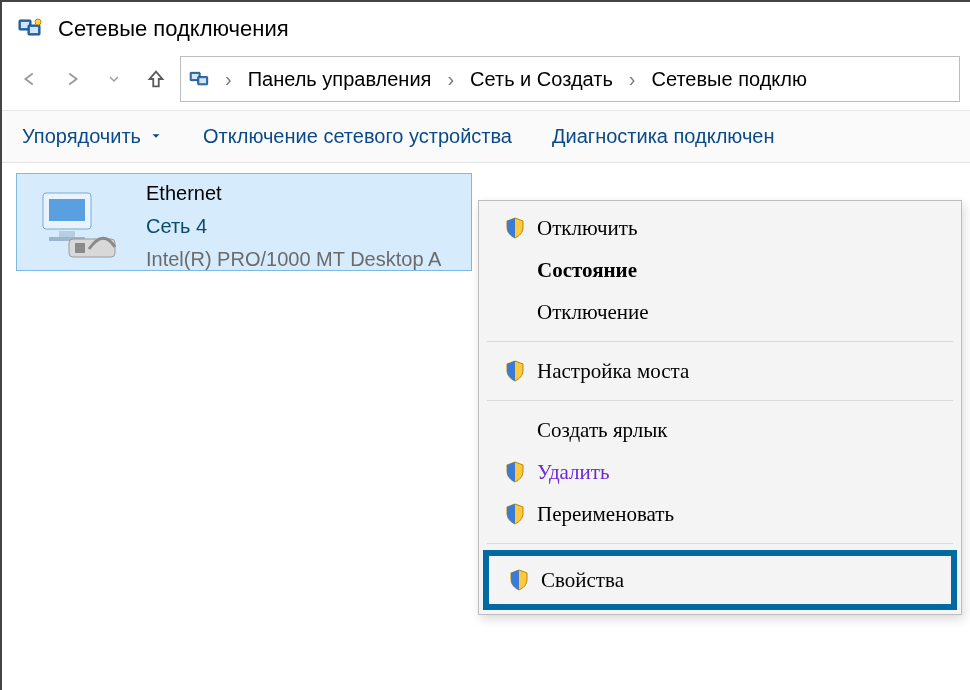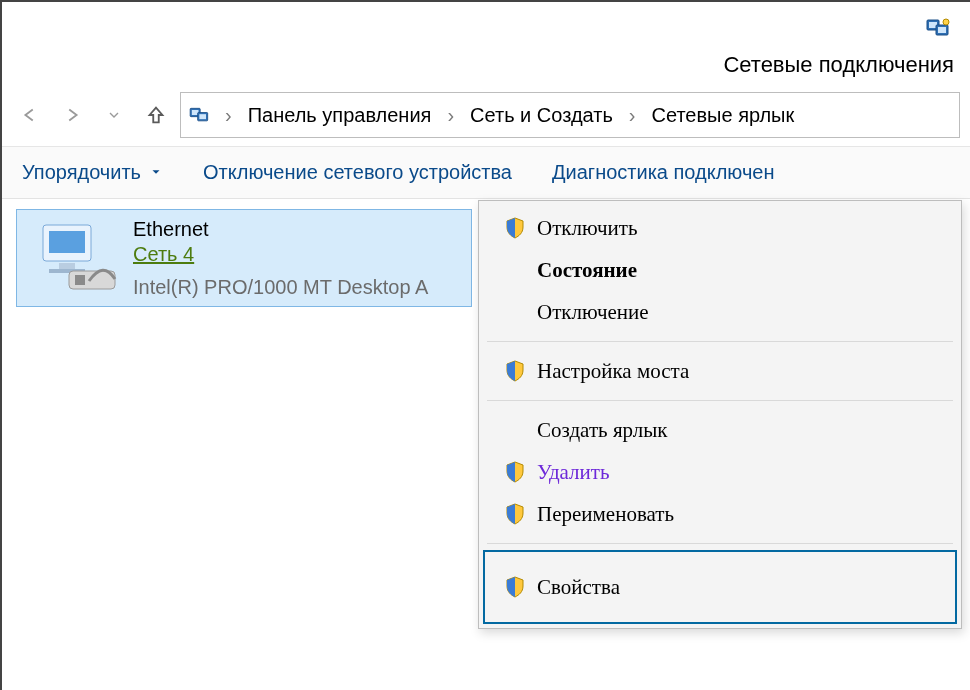--- a/index.html
+++ b/index.html
@@ -18,24 +18,23 @@
     width: 100%;
     height: 100%;
     border-left: 2px solid #444;
     border-top: 2px solid #444;
     background: #fff;
     position: relative;
   }
   
   .titlebar {
     display: flex;
-    align-items: flex-end;
+    align-items: flex-start;
     gap: 12px;
     padding: 14px 16px 6px 16px;
-    flex-direction: column;
   }
   .titlebar .title {
     font-size: 22px;
   }
   
   .navbar {
     display: flex;
     align-items: center;
     gap: 6px;
     padding: 8px 10px 8px 10px;
@@ -84,26 +83,27 @@
   .conn-item {
     width: 456px;
     height: 98px;
     border: 1px solid #7fb7e5;
     background: #d6ebfb;
     display: grid;
     grid-template-columns: 110px 1fr;
     padding: 8px 10px 8px 6px;
     box-sizing: border-box;
     cursor: default;
+    gap: 13px;
   }
   .conn-icon {
     display: flex; align-items: center; justify-content: center;
   }
   .conn-text .line1 { color: #000; font-size: 20px; }
-  .conn-text .line2 { color: #4d7c0f; font-size: 20px; margin-top: 2px; text-decoration: underline;}
+  .conn-text .line2 { color: #0c4a6e; font-size: 20px; margin-top: 10px;}
   .conn-text .line3 { color: #6b6b6b; font-size: 20px; margin-top: 10px;}
   
   .context-menu {
     position: absolute;
     left: 476px;
     top: 198px;
     width: 484px;
     background: #f4f4f4;
     border: 1px solid #bdbdbd;
     box-shadow: 2px 4px 10px rgba(0,0,0,0.15);
@@ -122,22 +122,22 @@
     color: #000;
     font-family: Liberation Serif, serif;
   }
   .menu-item.default { font-weight: 600; }
   .menu-item.disabled { color: #6d28d9; }
   .menu-item .mi-icon { display:flex; align-items:center; justify-content:center; }
   .menu-item.highlight-box {
     box-sizing: border-box;
   }
   .highlight-wrapper {
-    border: 2px solid #0369a1;
-    padding: 14px 2px;
+    border: 6px solid #0369a1;
+    padding: 3px 2px;
   }
   
   .shield {
     width: 20px; height: 22px;
   }
   .np-icon svg, .bc-icon svg { display:block; }
 </style>
 </head>
 <body>
 
@@ -185,21 +185,21 @@
           <rect x="3" y="6" width="8" height="6" fill="#cfe6fb"></rect>
           <rect x="10" y="9" width="12" height="10" rx="1" fill="#2f6fb3" stroke="#1a4e87"></rect>
           <rect x="12" y="11" width="8" height="6" fill="#cfe6fb"></rect>
         </svg>
       </span>
       <span class="bc-sep">›</span>
       <span class="bc-item">Панель управления</span>
       <span class="bc-sep">›</span>
       <span class="bc-item">Сеть и Создать</span>
       <span class="bc-sep">›</span>
-      <span class="bc-item">Сетевые ярлык</span>
+      <span class="bc-item">Сетевые подклю</span>
     </div>
   </div>
 
   <div class="toolbar">
     <span class="organize">
       <span>Упорядочить</span>
       <span class="sep-drop">
         <svg width="14" height="14" viewBox="0 0 24 24">
             <path d="M6 9l6 6 6-6" fill="currentColor"></path>
           </svg>

